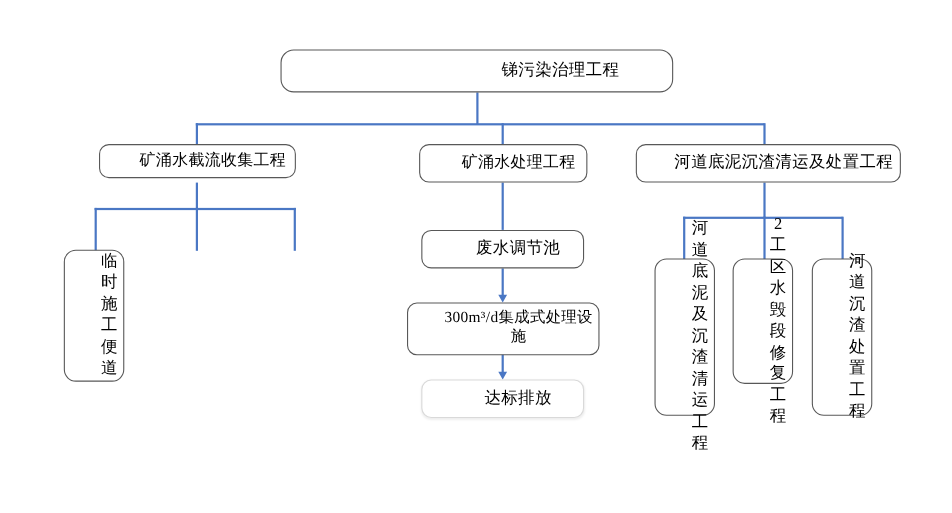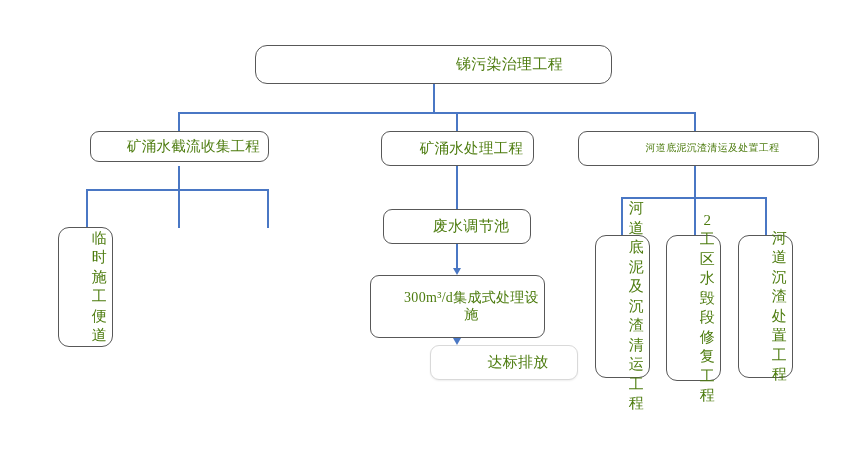--- a/index.html
+++ b/index.html
@@ -41,21 +41,21 @@
     position: absolute;
     box-sizing: border-box;
     border: 1.3px solid #585858;
     border-radius: 9px;
     background: #ffffff;
     display: flex;
     align-items: center;
     justify-content: center;
     text-align: center;
     line-height: 1.06;
-    color: #4d7c0f;
+    color: #000000;
     z-index: 3;
     letter-spacing: 0.3px;
     padding-left: 28px;
   }
   .node.soft {
     border-color: #d9d9d9;
     border-width: 1px;
     box-shadow: 0 1px 2px rgba(0,0,0,0.07);
   }
   .node .txt { display: block; width: 100%; padding: 0 2px; }
@@ -65,41 +65,41 @@
     left: 255px; top: 45px; width: 357px; height: 39px;
     border-radius: 12px;
     justify-content: flex-end;
     font-size: 15px;
   }
   #n-root .txt { text-align: right; padding-right: 48px; }
 
   
   #n-l2-a { left: 90px;  top: 131px; width: 179px; height: 31px; font-size: 14.5px; }
   #n-l2-b { left: 381px; top: 131px; width: 153px; height: 35px; font-size: 14.5px; }
-  #n-l2-c { left: 578px; top: 131px; width: 241px; height: 35px; font-size: 10px; }
+  #n-l2-c { left: 578px; top: 131px; width: 241px; height: 35px; font-size: 15px; }
 
   
   .vnode {
     font-size: 15px;
     line-height: 1.30;
     align-items: center;
     border-radius: 11px;
   }
   #n-l3-a1 { left: 58px;  top: 227px; width: 55px; height: 120px; }
   #n-l3-a2 { left: 150px; top: 227px; width: 55px; height: 156px; }
   #n-l3-a3 { left: 239px; top: 227px; width: 55px; height: 156px; }
 
   
   #n-m1 { left: 383px; top: 209px; width: 148px; height: 35px; font-size: 15px; }
-  #n-m2 { left: 370px; top: 275px; width: 175px; height: 63px; font-size: 14px; line-height: 1.18; }
-  #n-m3 { left: 383px; top: 345px; width: 148px; height: 35px; font-size: 15px; margin-left: 47px; }
+  #n-m2 { left: 370px; top: 275px; width: 175px; height: 48px; font-size: 14px; line-height: 1.18; }
+  #n-m3 { left: 383px; top: 345px; width: 148px; height: 35px; font-size: 15px; }
 
   
   #n-l3-c1 { left: 595px; top: 235px; width: 55px; height: 143px; }
-  #n-l3-c2 { left: 666px; top: 235px; width: 55px; height: 146px; }
+  #n-l3-c2 { left: 666px; top: 235px; width: 55px; height: 114px; }
   #n-l3-c3 { left: 738px; top: 235px; width: 55px; height: 143px; align-items: center; }
 
   
   #caption {
     position: absolute;
     left: 0; top: 414px; width: 865px;
     text-align: center;
     font-family: "DejaVu Sans", "Liberation Sans", sans-serif;
     font-size: 11.5px;
     font-weight: bold;

